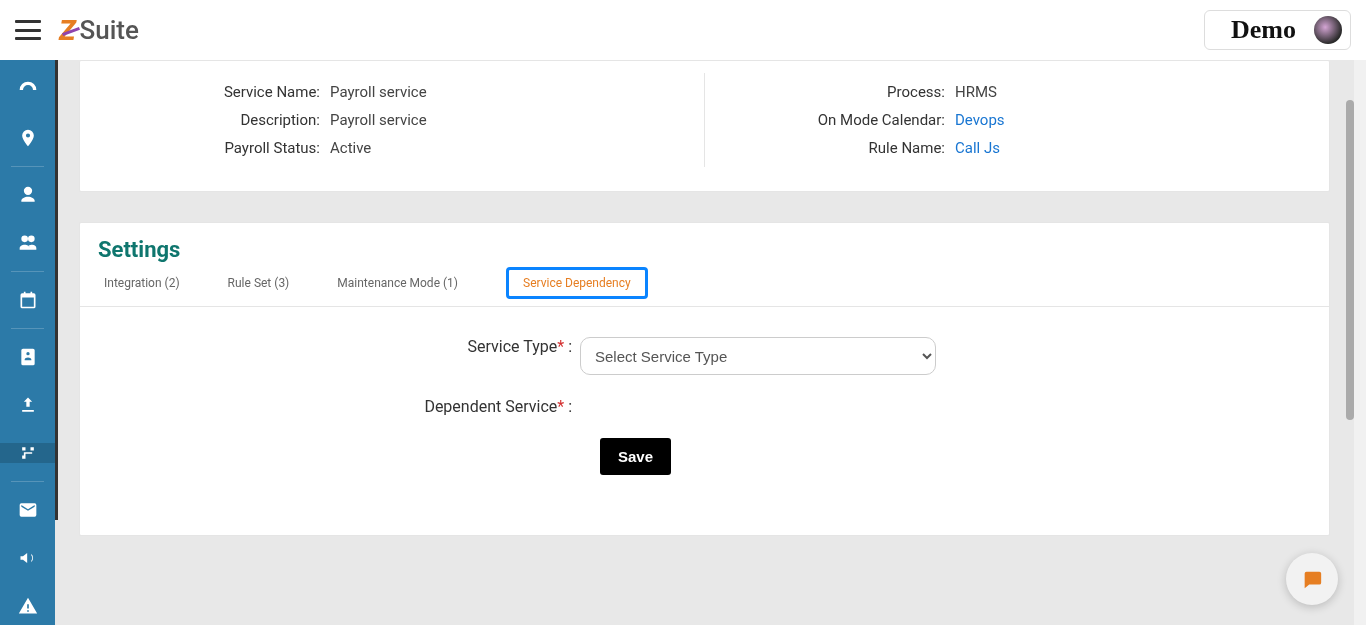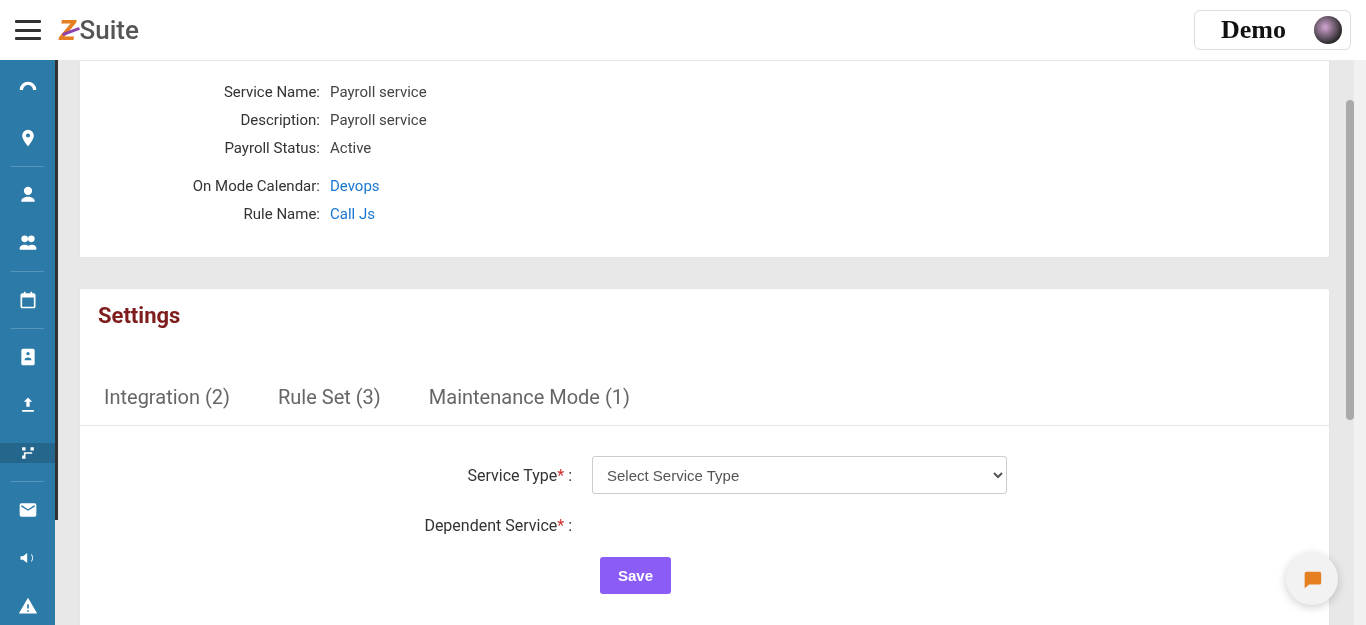--- a/index.html
+++ b/index.html
@@ -31,21 +31,21 @@
     .logo-z {
       font-size: 28px; font-weight: 800; color: #e67e22;
       font-style: italic; position: relative;
     }
     .logo-z::after {
       content: ''; position: absolute; width: 18px; height: 3px;
       background: #8e44ad; top: 50%; left: 3px; transform: rotate(-20deg);
     }
     .logo-text { font-size: 26px; color: #555; font-weight: 500; }
     .topbar-right {
-      margin-left: auto; display: flex; align-items: center; gap: 10px;
+      margin-left: auto; display: flex; align-items: center; gap: 0;
       border: 1px solid #ddd; border-radius: 6px; padding: 4px 8px;
     }
     .demo-badge {
       font-family: 'Brush Script MT', cursive; font-size: 26px; font-weight: 700;
       background: #fff;
       padding: 0 18px; color: #111;
       border-radius: 3px;
     }
     .avatar {
       width: 28px; height: 28px; border-radius: 50%;
@@ -69,54 +69,53 @@
     .main {
       position: absolute; left: 55px; right: 12px; top: 60px; bottom: 0;
       overflow-y: auto;
       padding: 0 24px;
     }
     .info-card {
       background: #fff; border: 1px solid #e5e5e5; border-radius: 2px;
       padding: 12px 0 24px;
       display: flex;
       position: relative;
-      flex-direction: column;
     }
     .info-col { flex: 1; padding: 0 30px; }
     .info-divider { width: 1px; background: #e5e5e5; }
     .info-row { display: flex; margin: 10px 0; }
     .info-label { width: 220px; text-align: right; color: #333; font-size: 15px; padding-right: 10px; }
     .info-value { color: #444; font-size: 15px; }
     .info-value.link { color: #1976d2; cursor: pointer; }
 
     .settings-card {
       background: #fff; border: 1px solid #e5e5e5; border-radius: 2px;
       margin-top: 30px; padding-bottom: 60px;
     }
-    .settings-title { font-size: 22px; color: #7f1d1d; font-weight: 700; padding: 14px 18px 8px; }
+    .settings-title { font-size: 22px; color: #0f766e; font-weight: 700; padding: 14px 18px 8px; }
     .tabs {
       display: flex; gap: 48px; padding: 0 24px 10px;
       border-bottom: 1px solid #e5e5e5; align-items: center;
     }
-    .tab { color: #666; font-size: 20px; padding: 6px 0; cursor: pointer; margin-top: 43px; }
+    .tab { color: #666; font-size: 12px; padding: 6px 0; cursor: pointer; }
     .tab.active { color: #e67e22; }
     .tab-highlight {
       border: 3px solid #0a84ff; border-radius: 4px; padding: 6px 14px;
       margin: -4px 0;
     }
     .form-area { padding: 30px 0 0 0; }
-    .form-row { display: flex; align-items: center; margin-bottom: 22px; gap: 12px; }
+    .form-row { display: flex; align-items: flex-start; margin-bottom: 22px; }
     .form-label { width: 500px; text-align: right; color: #333; font-size: 16px; padding-right: 8px; }
     .req { color: #d32f2f; }
     .form-select {
-      width: 415px; height: 38px; border: 1px solid #ccc; border-radius: 3px;
+      width: 356px; height: 38px; border: 1px solid #ccc; border-radius: 10px;
       padding: 0 10px; font-size: 15px; color: #555; background: #fff;
     }
     .save-btn {
-      margin-left: 520px; background: #8b5cf6; color: #fff;
+      margin-left: 520px; background: #000000; color: #fff;
       border: none; padding: 10px 18px; font-size: 15px; font-weight: 600;
       border-radius: 3px; cursor: pointer;
     }
     .chat-fab {
       position: absolute; right: 28px; bottom: 20px;
       width: 52px; height: 52px; border-radius: 50%;
       background: #f2f2f2; box-shadow: 0 2px 10px rgba(0,0,0,0.2);
       display: flex; align-items: center; justify-content: center;
       cursor: pointer; z-index: 50;
     }
@@ -227,36 +226,43 @@
         <div class="info-value">Payroll service</div>
       </div>
       <div class="info-row">
         <div class="info-label">Payroll Status:</div>
         <div class="info-value">Active</div>
       </div>
     </div>
     <div class="info-divider"></div>
     <div class="info-col">
       <div class="info-row">
+        <div class="info-label">Process:</div>
+        <div class="info-value">HRMS</div>
+      </div>
+      <div class="info-row">
         <div class="info-label">On Mode Calendar:</div>
         <div class="info-value link">Devops</div>
       </div>
       <div class="info-row">
         <div class="info-label">Rule Name:</div>
         <div class="info-value link">Call Js</div>
       </div>
     </div>
   </div>
 
   <div class="settings-card">
     <div class="settings-title">Settings</div>
     <div class="tabs">
       <div class="tab">Integration (2)</div>
       <div class="tab">Rule Set (3)</div>
       <div class="tab">Maintenance Mode (1)</div>
+      <div class="tab-highlight">
+        <div class="tab active" style="padding:0">Service Dependency</div>
+      </div>
     </div>
     <div class="form-area">
       <div class="form-row">
         <div class="form-label">
           <span>Service Type</span><span class="req">*</span><span> :</span>
         </div>
         <select class="form-select">
           <option>Select Service Type</option>
         </select>
       </div>

